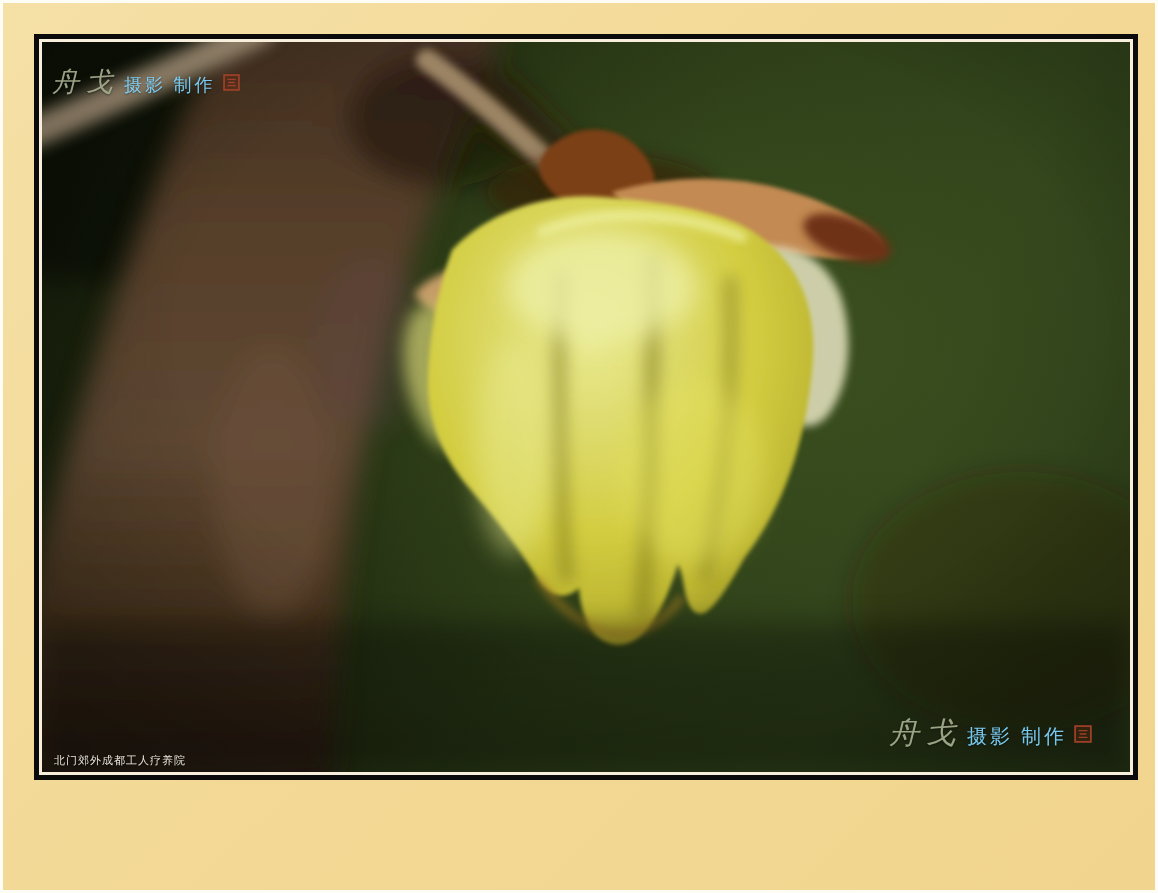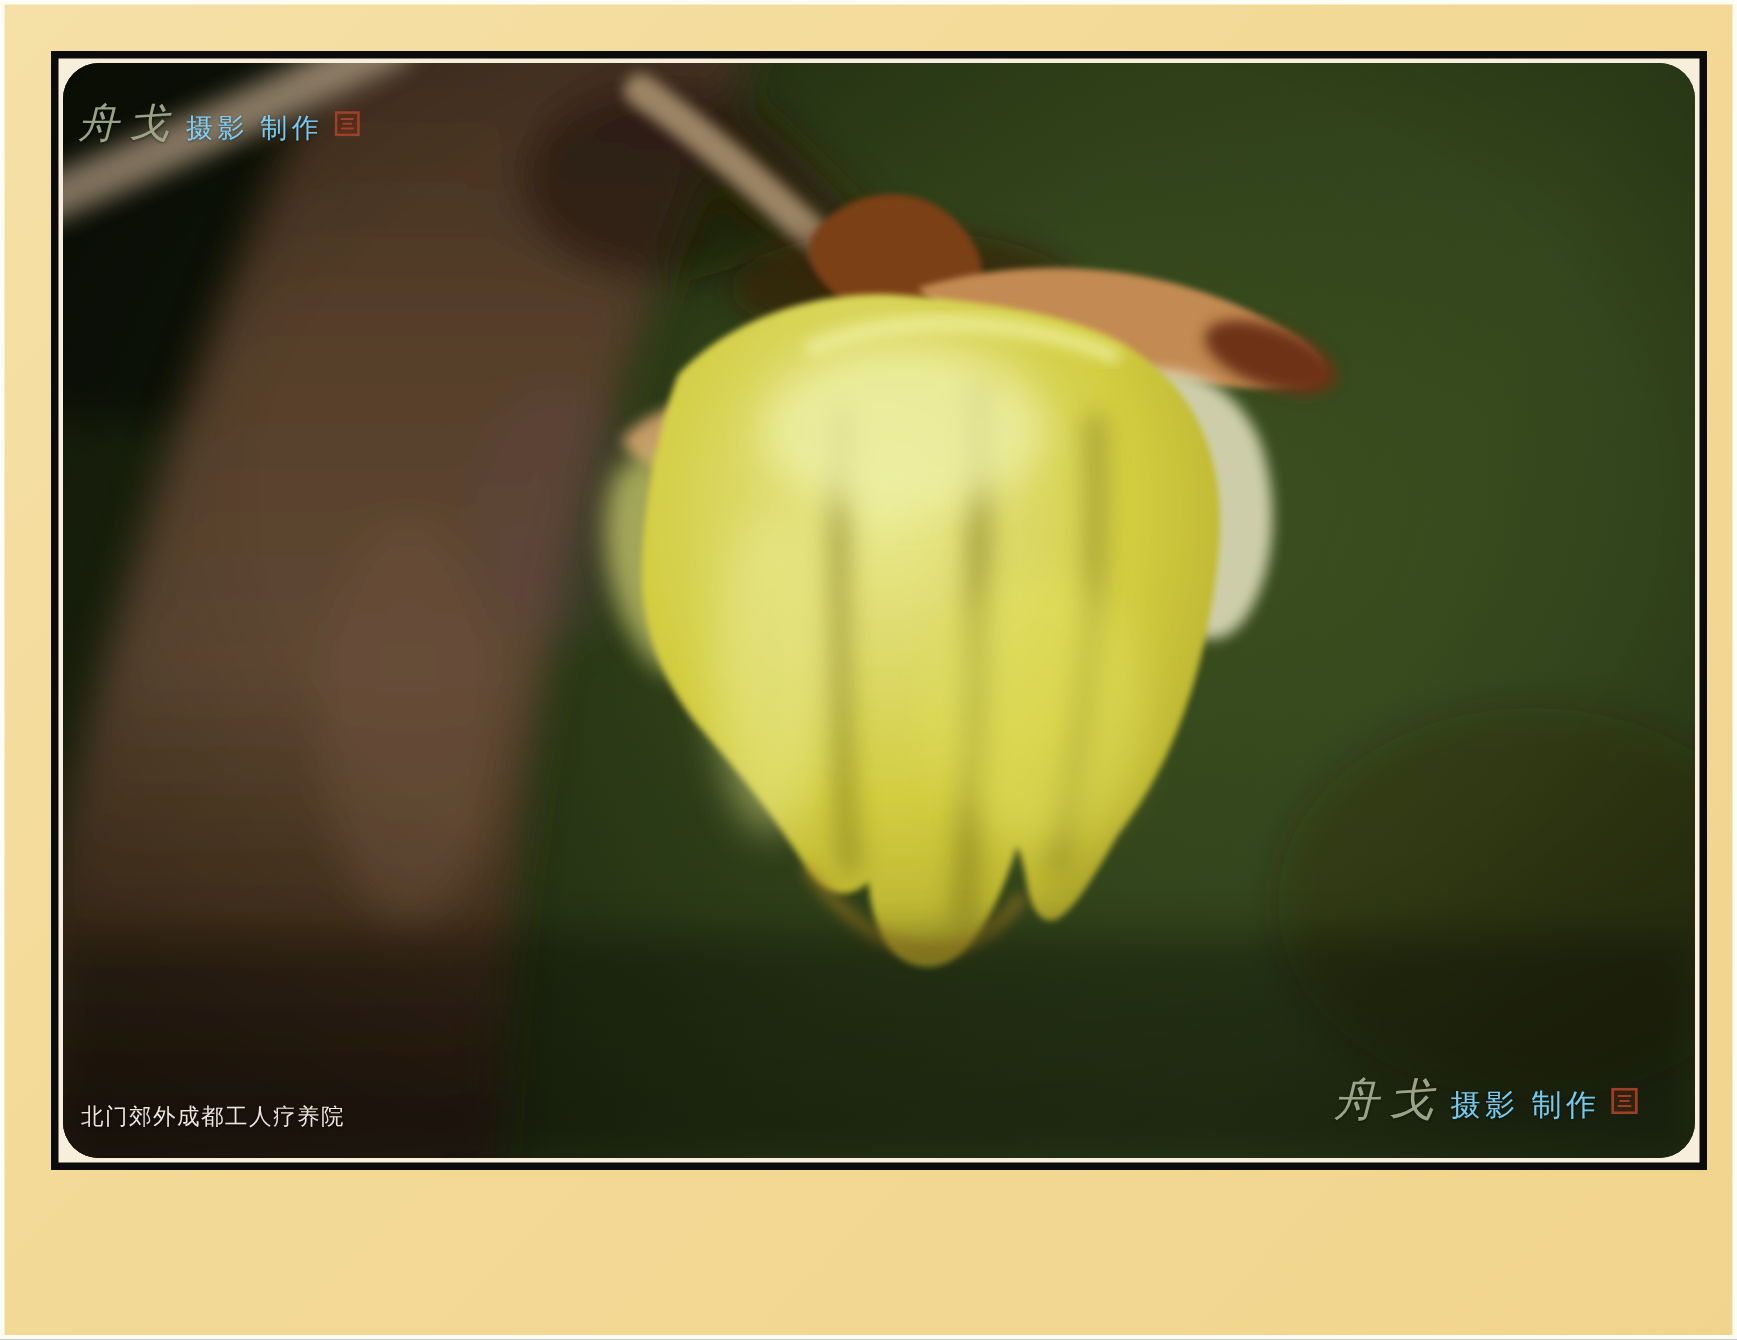--- a/index.html
+++ b/index.html
@@ -13,42 +13,42 @@
     background:linear-gradient(135deg,#f5e0a6 0%,#f3d996 45%,#f1d58e 100%);
   }
   .frame{
     position:absolute;left:34px;top:34px;width:1104px;height:746px;
     background:#0b0b0b;box-sizing:border-box;padding:5px;
   }
   .liner{
     width:1094px;height:736px;background:#f7efdb;box-sizing:border-box;padding:3px;
   }
   .photo{
-    position:relative;width:1088px;height:730px;overflow:hidden;background:#26330f;border-radius:24px;
+    position:relative;width:1088px;height:730px;overflow:hidden;background:#26330f;
   }
   .photo-svg{position:absolute;left:0;top:0;display:block;}
   .wm{
     position:absolute;display:flex;align-items:baseline;white-space:nowrap;
     text-shadow:0 1px 2px rgba(0,0,0,.45);
   }
   .wm-tl{left:10px;top:22px;}
   .wm-br{right:38px;bottom:18px;}
   .artist{
     font-style:italic;letter-spacing:7px;color:#a2aa8c;opacity:.95;
     font-family:"DejaVu Serif","Liberation Serif",serif;
   }
   .wm-tl .artist{font-size:27px;}
   .wm-br .artist{font-size:30px;}
   .wm-label{color:#7dd3fc;opacity:.95;margin-left:4px;letter-spacing:3px;}
   .wm-tl .wm-label{font-size:18px;}
   .wm-br .wm-label{font-size:20px;}
   .seal{margin-left:7px;align-self:center;opacity:.92;}
   .caption{
-    position:absolute;left:12px;bottom:18px;
-    font-size:15px;letter-spacing:1px;color:#eae7db;
+    position:absolute;left:12px;bottom:4px;
+    font-size:11px;letter-spacing:1px;color:#eae7db;
     text-shadow:0 1px 2px rgba(0,0,0,.6);
   }
 </style>
 </head>
 <body>
 
 <div class="canvas">
   <div class="matte"></div>
   <div class="frame">
     <div class="liner">

